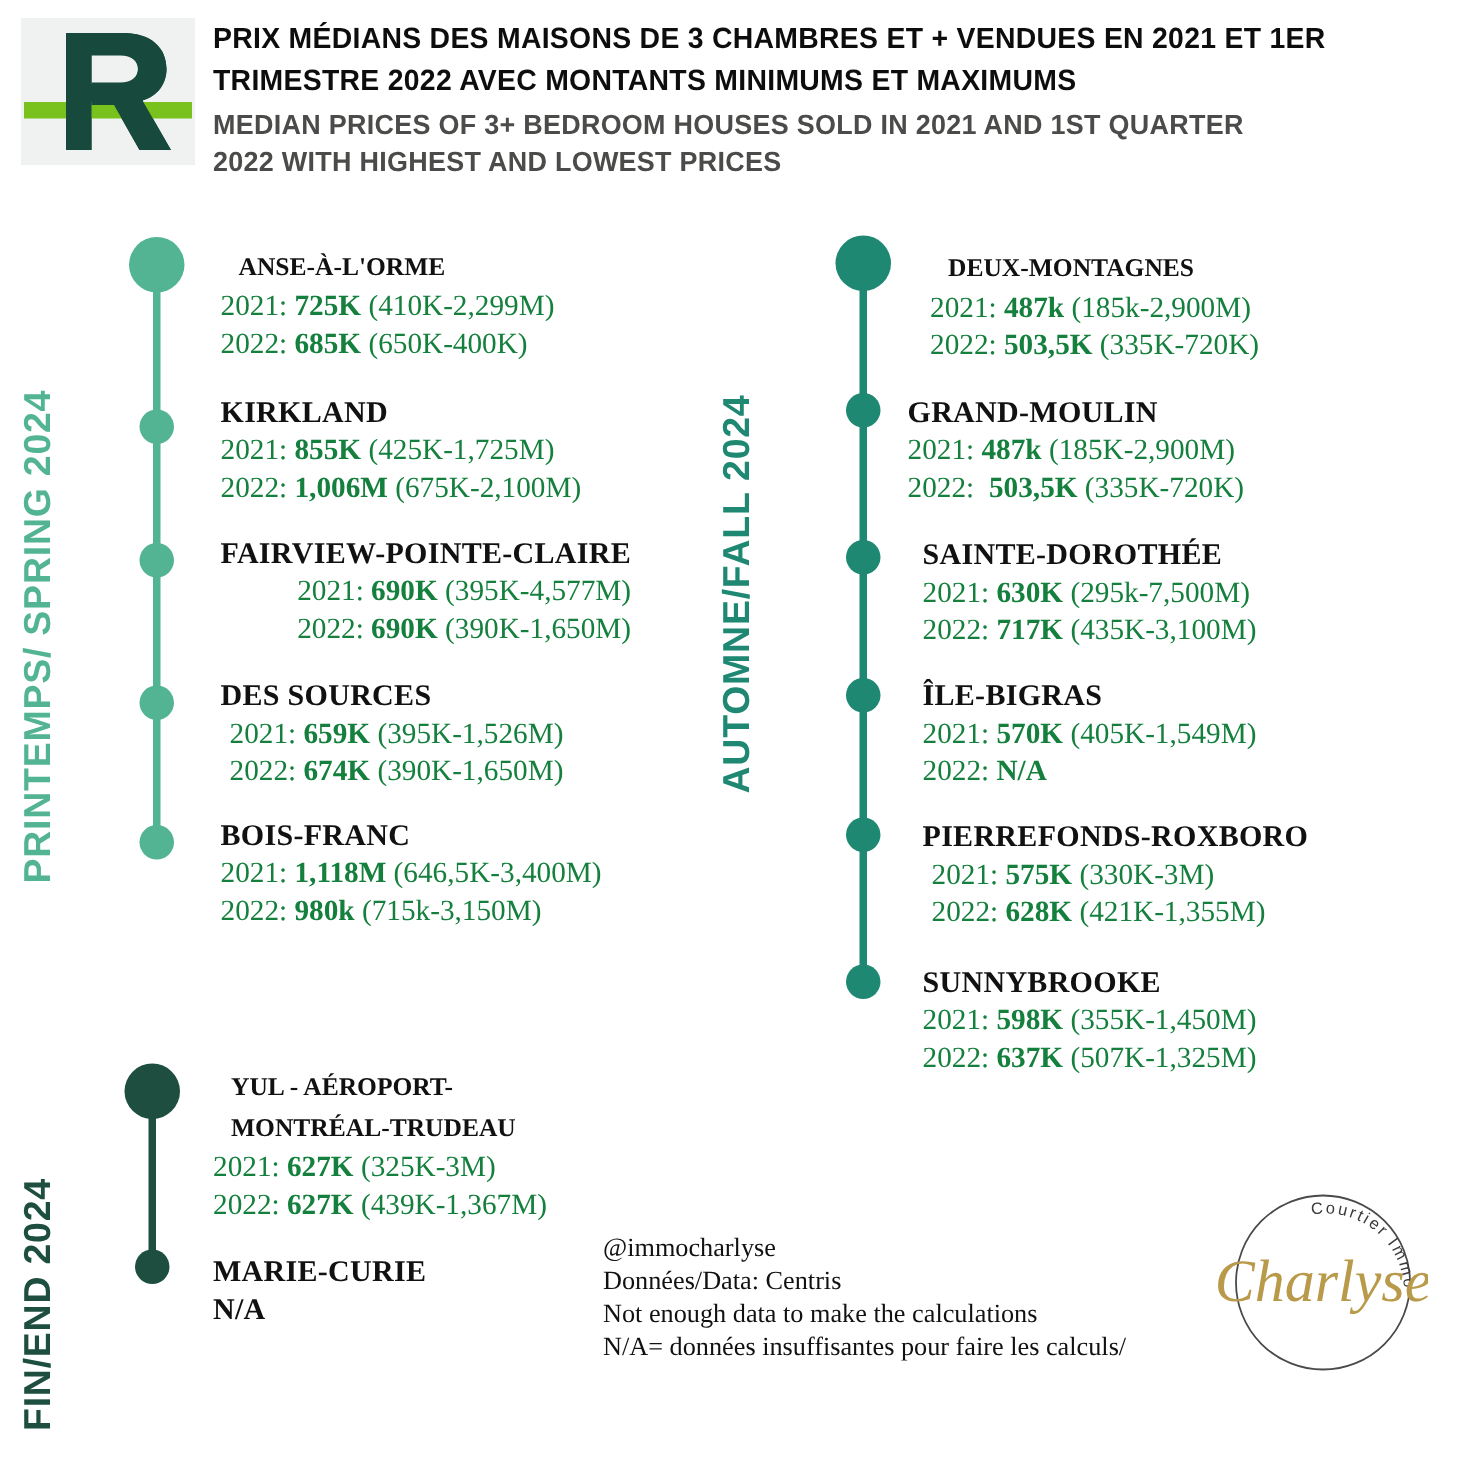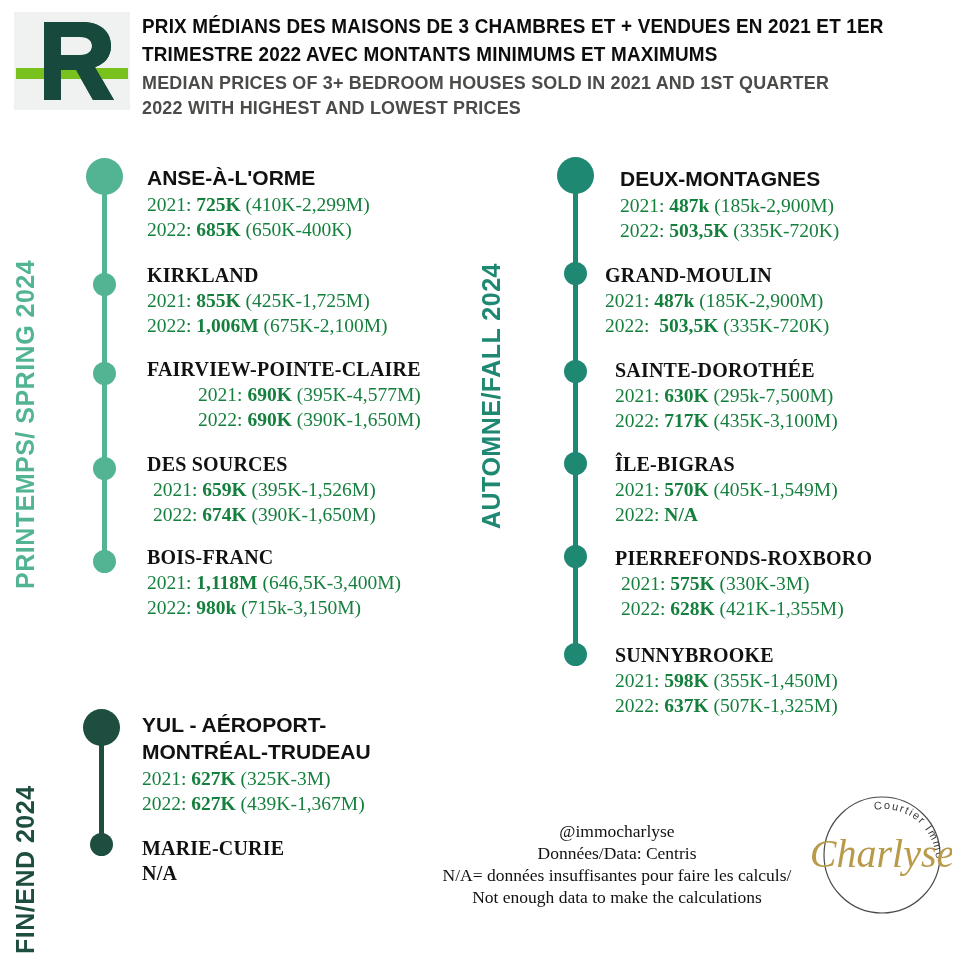--- a/index.html
+++ b/index.html
@@ -73,42 +73,43 @@
     font-family:"Liberation Serif", serif;
     font-weight:bold;
     font-size:20px;
     line-height:24px;
     color:#111111;
     letter-spacing:0.2px;
     margin:0 0 1px 0;
     white-space:nowrap;
   }
   .item-name.sans{
-    font-family:Liberation Sans, sans-serif;
-    font-size:21px;
+    font-family:Liberation Serif, serif;
+    font-size:17px;
     line-height:26px;
     letter-spacing:0px;
+    margin-left:12px;
   }
   .item-line{
     font-family:"Liberation Serif", serif;
     font-size:19.5px;
     line-height:25px;
     color:#15803d;
     white-space:nowrap;
     margin:0;
   }
   .item-line b{font-weight:bold;}
 
   
   .footer{
     position:absolute;
     right:148px;
     top:820px;
     width:430px;
-    text-align:center;
+    text-align:left;
     font-family:"Liberation Serif", serif;
     font-size:17.5px;
     line-height:22px;
     color:#111111;
   }
   .footer div{white-space:nowrap;}
 
   .charlyse{
     position:absolute;
     left:812px;top:783px;width:140px;height:140px;
@@ -348,22 +349,22 @@
 
     <div class="item" style="left:142px;top:836px;">
       <div class="item-name">MARIE-CURIE</div>
       <div class="item-name">N/A</div>
     </div>
   </div>
 
   <div class="footer">
     <div>@immocharlyse</div>
     <div>Données/Data: Centris</div>
+    <div>Not enough data to make the calculations</div>
     <div>N/A= données insuffisantes pour faire les calculs/</div>
-    <div>Not enough data to make the calculations</div>
   </div>
 
   <div class="charlyse">
     <svg width="140" height="140" viewBox="0 0 140 140">
       <defs>
         <path id="arcpath" d="M 20 78 A 52 52 0 0 1 124 78" fill="none"></path>
       </defs>
       <circle cx="70" cy="72" r="58" fill="none" stroke="#4a4a4a" stroke-width="1.2"></circle>
       <text font-family="'Liberation Sans', sans-serif" font-size="11" fill="#3b3b3b" letter-spacing="1.6">
         <textPath href="#arcpath" startOffset="44%">Courtier Immobilier</textPath>

